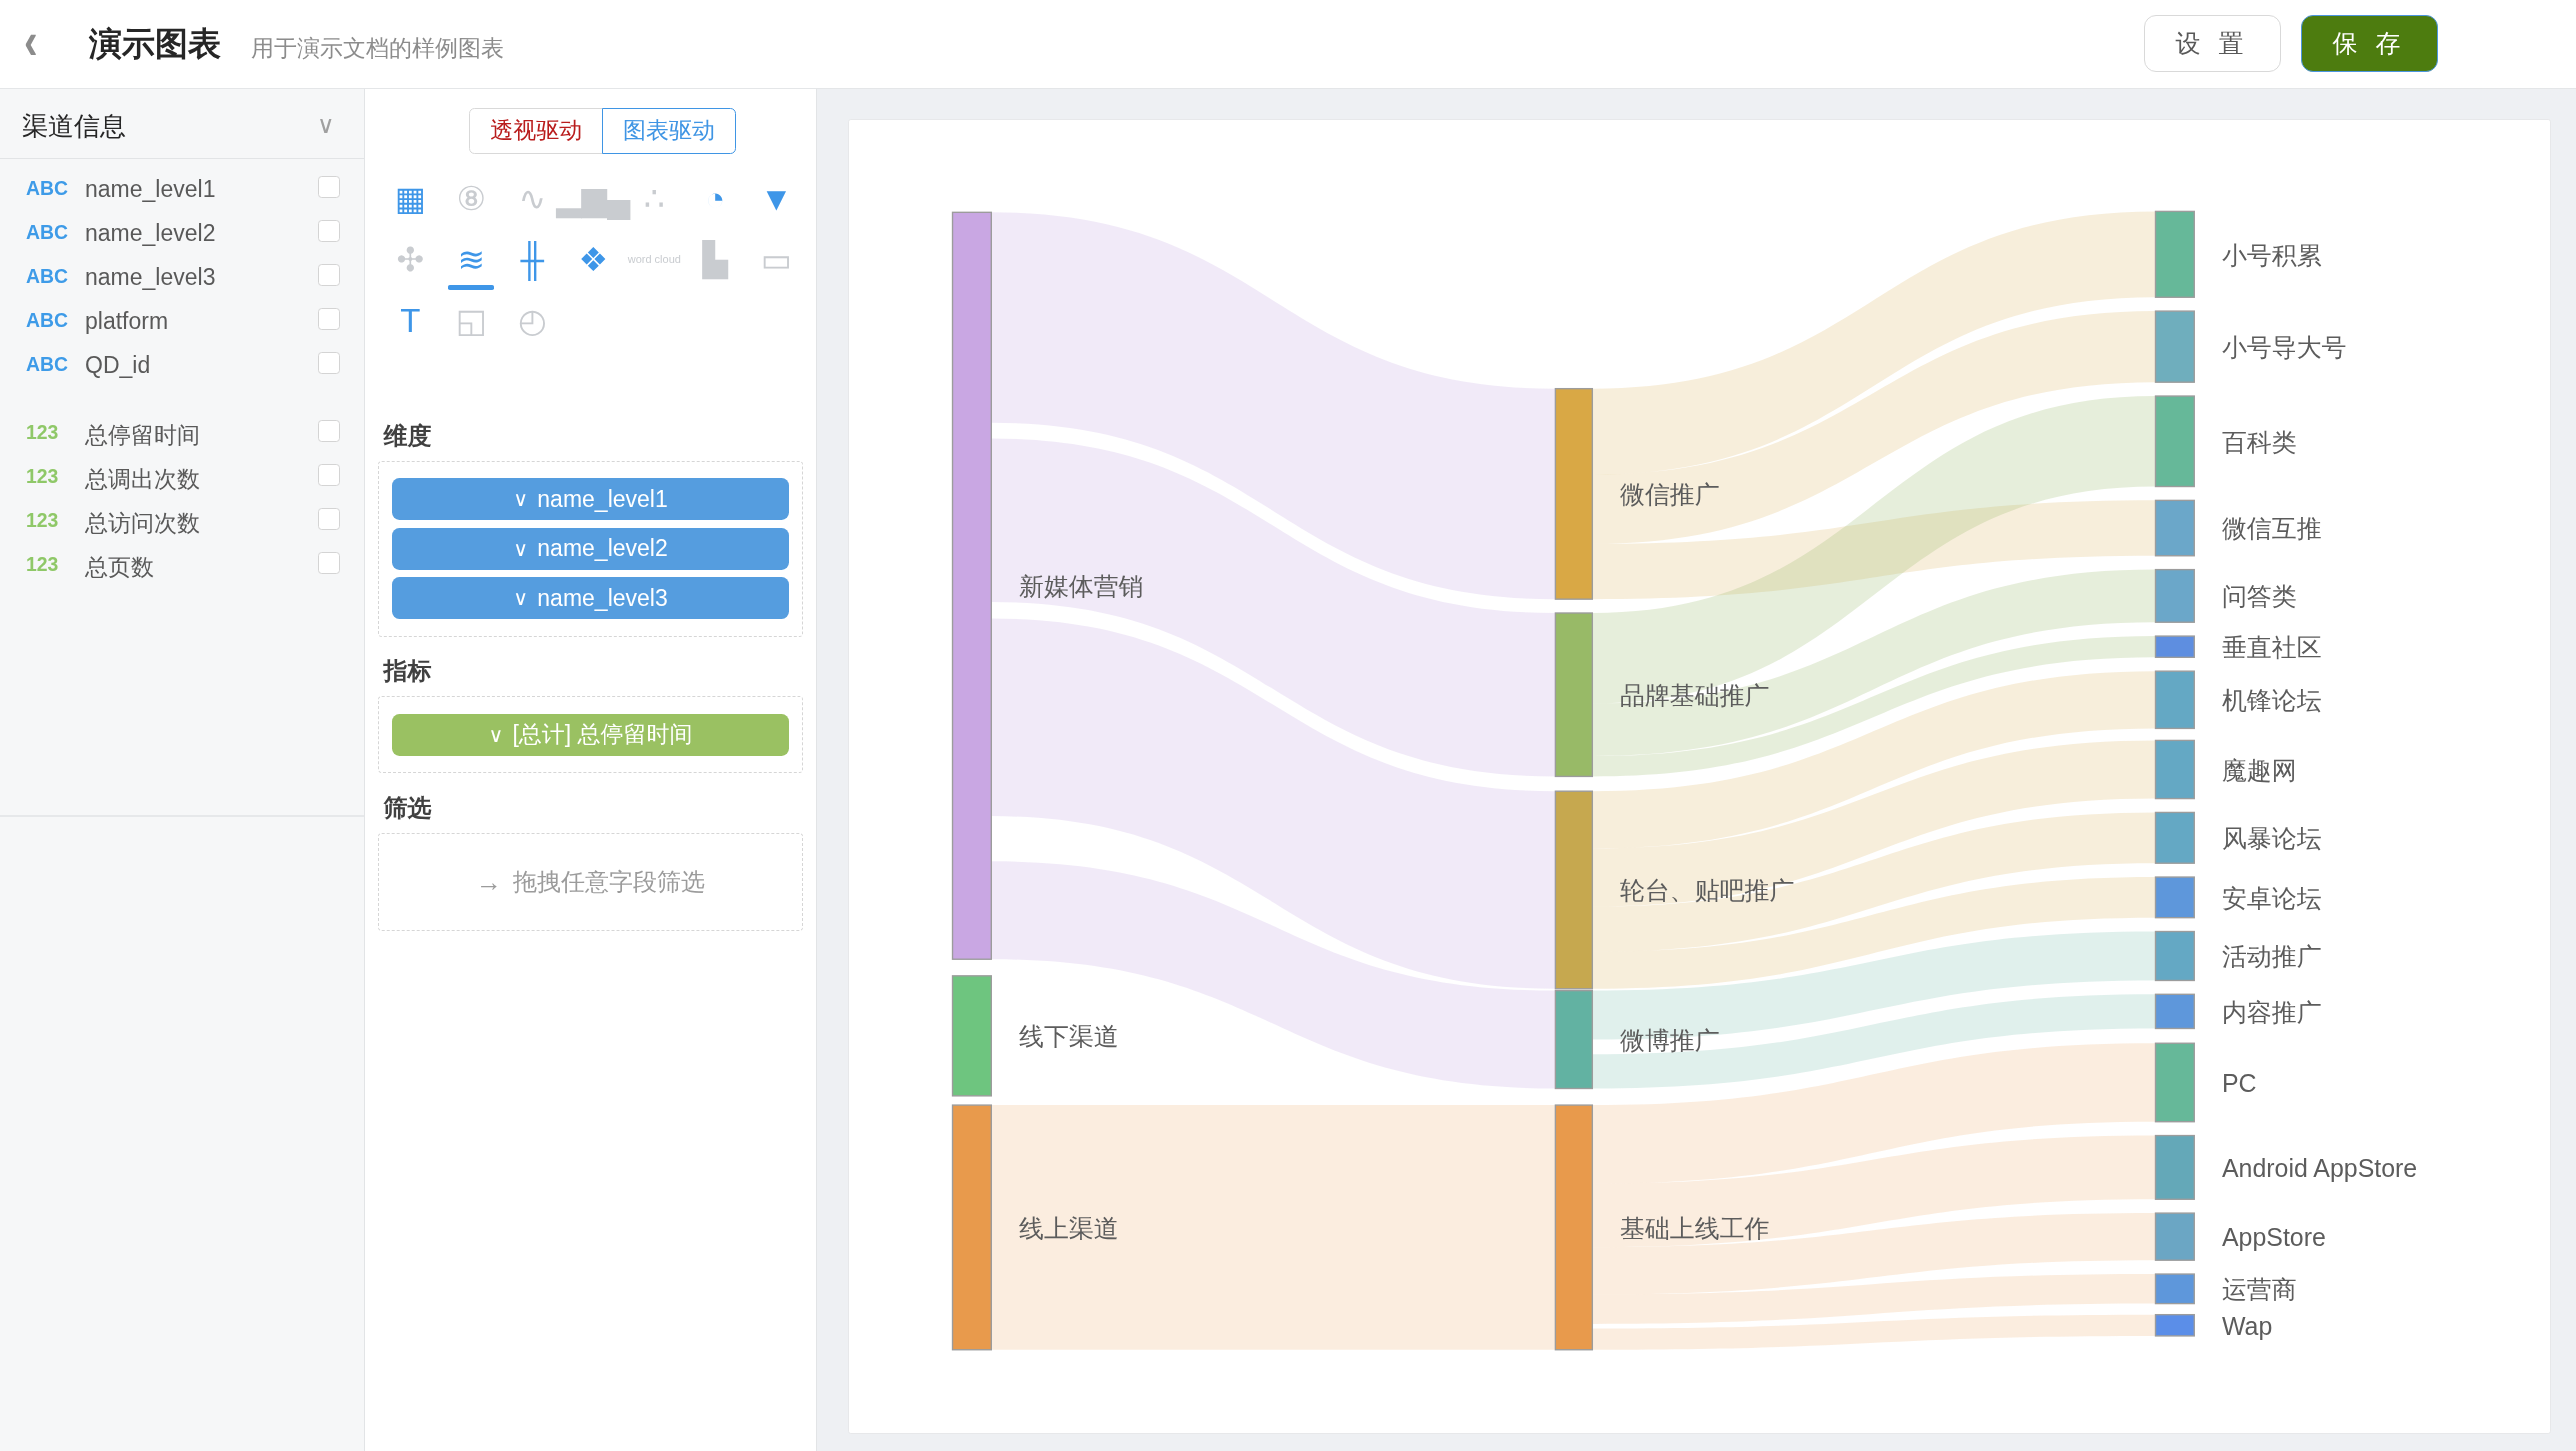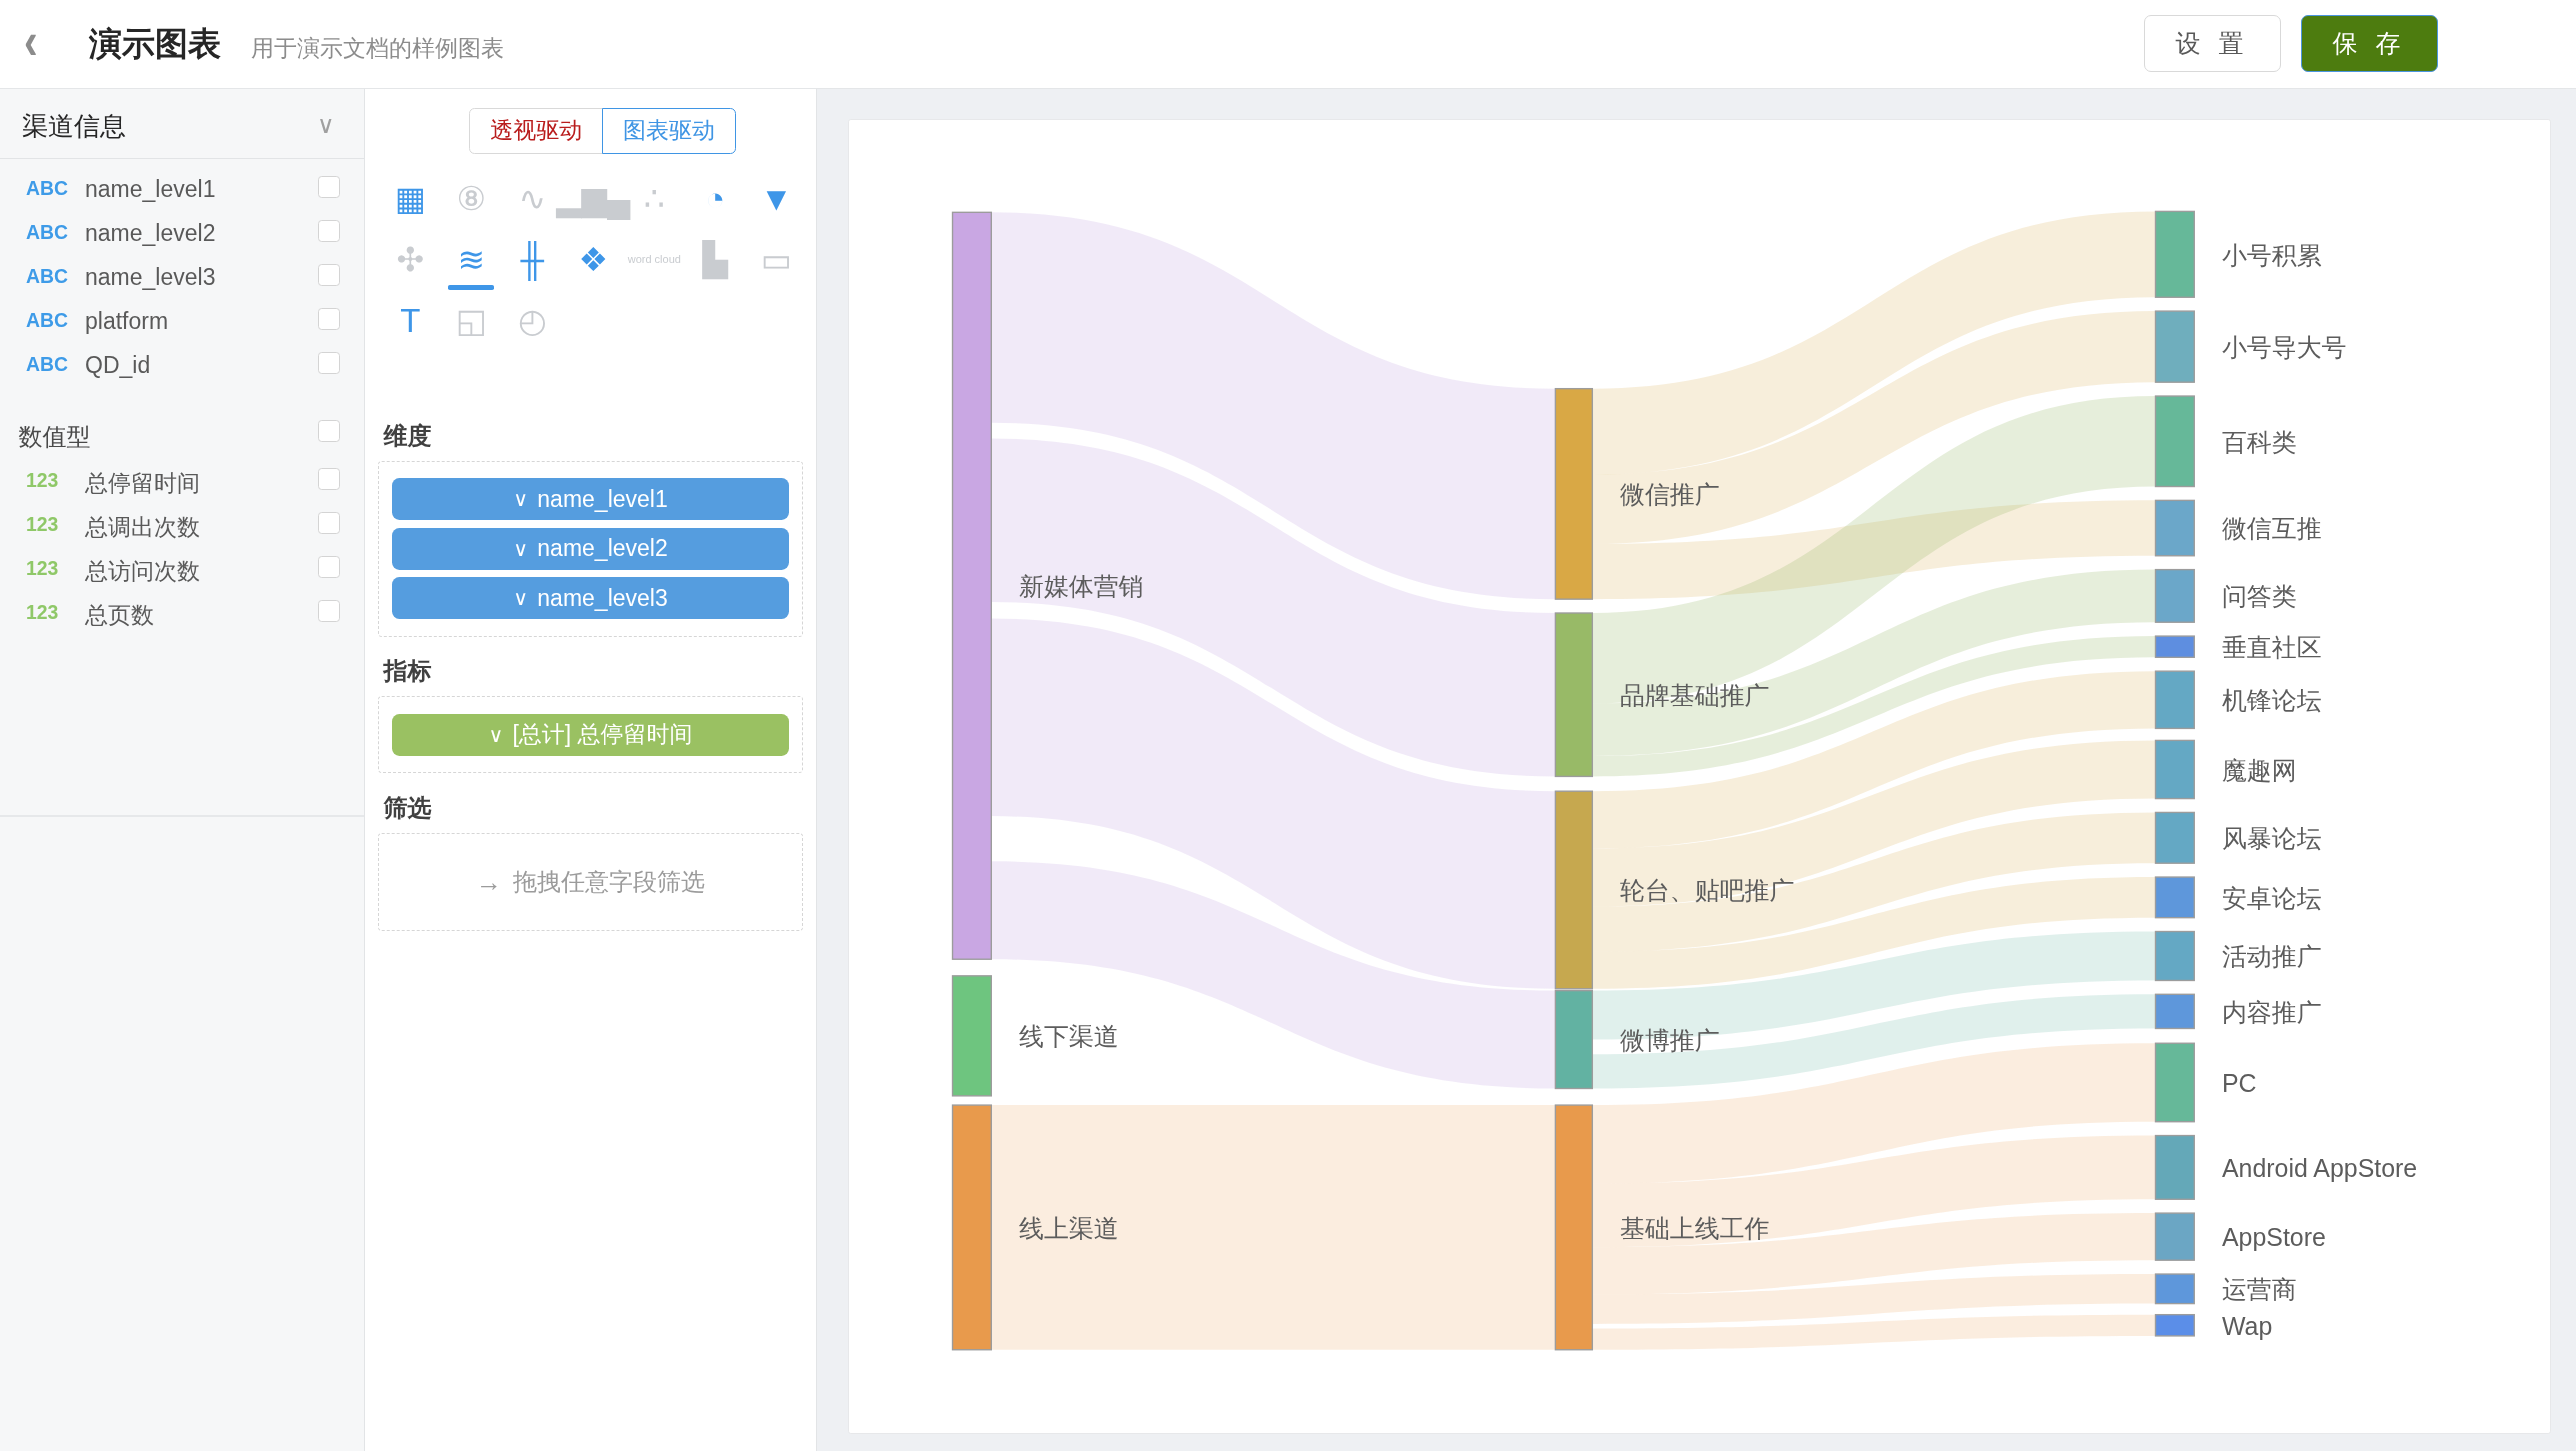--- a/index.html
+++ b/index.html
@@ -4,21 +4,21 @@
 <style>
   * { margin:0; padding:0; box-sizing:border-box; }
   html,body { width:2576px; height:1451px; overflow:hidden; }
   body { font-family:"Liberation Sans", sans-serif; background:#eef0f3; position:relative; color:#333; }
 
   
   .header { position:absolute; left:0; top:0; width:2576px; height:89px; background:#fff; border-bottom:1.8px solid #e4e6e8; z-index:5; }
   .back { position:absolute; left:24px; top:18.5px; font-size:41px; color:#8c8c8c; cursor:pointer; font-weight:bold; transform:scaleY(1.25); }
   .title { position:absolute; left:89px; top:22px; font-size:33px; font-weight:bold; color:#262626; }
   .subtitle { position:absolute; left:251px; top:33px; font-size:23px; color:#8c8c8c; }
-  .hdr-btn { position:absolute; top:14.8px; height:57px; border-radius:7px; font-size:25px; display:flex; align-items:center; justify-content:center; cursor:pointer; letter-spacing:5.5px; padding:0 31px; }
+  .hdr-btn { position:absolute; top:14.8px; height:57px; border-radius:12px; font-size:25px; display:flex; align-items:center; justify-content:center; cursor:pointer; letter-spacing:5.5px; padding:0 31px; }
   .btn-settings { right:295px; background:#fff; border:1.8px solid #d9d9d9; color:#595959; }
   .btn-save { right:138px; background:#4d7c0f; border:1.8px solid #4C96E0; color:#fff; }
 
   
   .sidebar { position:absolute; left:0; top:89px; width:365px; height:1363px; background:#f6f7f8; border-right:1.8px solid #e2e4e6; }
   .dataset-row { height:70px; border-bottom:1.8px solid #e2e4e6; position:relative; }
   .dataset-name { position:absolute; left:22px; top:20.3px; font-size:26px; color:#262626; }
   .dataset-chevron { position:absolute; right:29.5px; top:22px; font-size:24px; color:#a0a0a0; }
   .sec-row { height:48px; position:relative; }
   .sec-label { position:absolute; left:18.5px; top:11px; font-size:24px; color:#4a4a4a; }
@@ -102,24 +102,20 @@
                      <span class="fld-label">platform</span>
                      <span class="cbx"></span>
         </div>
         <div class="fld-row">
           <span class="fld-badge badge-abc">ABC</span>
                      <span class="fld-label">QD_id</span>
                      <span class="cbx"></span>
         </div>
       </div>
       <div style="padding: 7.4px 0px 16.6px;">
-        <div class="sec-row">
-          <span class="sec-label">数值型</span>
-                    <span class="cbx"></span>
-        </div>
         <div class="fld-row">
           <span class="fld-badge badge-123">123</span>
                      <span class="fld-label">总停留时间</span>
                      <span class="cbx"></span>
         </div>
         <div class="fld-row">
           <span class="fld-badge badge-123">123</span>
                      <span class="fld-label">总调出次数</span>
                      <span class="cbx"></span>
         </div>

